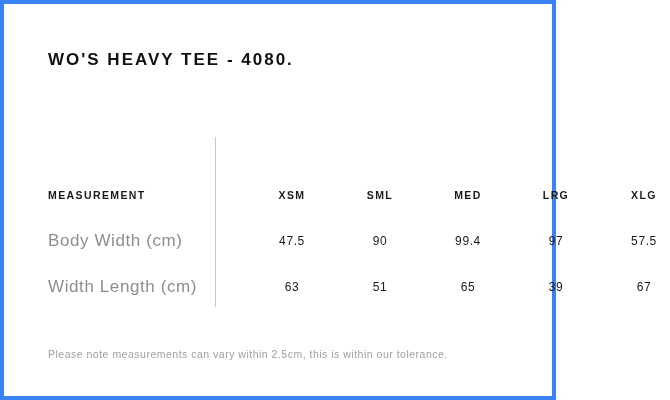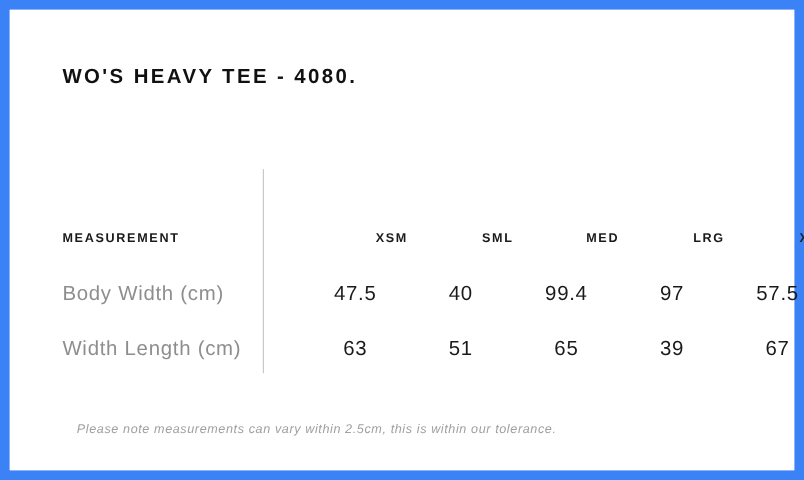--- a/index.html
+++ b/index.html
@@ -8,24 +8,24 @@
     background: #ffffff;
   }
   body {
     width: 670px;
     height: 400px;
     font-family: "Liberation Sans", sans-serif;
     overflow: hidden;
   }
   .page {
     position: relative;
-    width: 670px;
+    width: 556px;
     height: 400px;
     box-sizing: border-box;
-    border: 8px solid #3b82f6;
+    border: 4px solid #3b82f6;
     background: #ffffff;
   }
   .inner {
     position: absolute;
     left: 44px;
     top: 0;
     right: 28px;
     bottom: 0;
   }
   .title {
@@ -68,52 +68,51 @@
     text-align: left;
     font-size: 10.5px;
     font-weight: bold;
     letter-spacing: 1.4px;
     color: #1a1a1a;
     height: 46px;
     vertical-align: middle;
     width: 200px;
   }
   th.head-size {
-    text-align: right;
+    text-align: center;
     font-size: 10.5px;
     font-weight: bold;
     letter-spacing: 1.4px;
     color: #1a1a1a;
     height: 46px;
     vertical-align: middle;
     width: 88px;
   }
   td.row-label {
     text-align: left;
     font-size: 17px;
     letter-spacing: 0.6px;
     color: #8e8e8e;
     height: 46px;
     vertical-align: middle;
   }
   td.row-value {
     text-align: center;
-    font-size: 17px;
+    font-size: 12px;
     letter-spacing: 0.6px;
     color: #1a1a1a;
     height: 46px;
     vertical-align: middle;
   }
 
   .note {
     position: absolute;
     top: 344px;
-    left: 12px;
+    left: 0;
     font-size: 10.5px;
-    font-style: italic;
     letter-spacing: 0.5px;
     color: #a0a0a0;
     white-space: nowrap;
   }
 </style>
 </head>
 <body>
 
 <div class="page">
   <div class="inner">
@@ -131,21 +130,21 @@
             <th class="head-size">SML</th>
             <th class="head-size">MED</th>
             <th class="head-size">LRG</th>
             <th class="head-size">XLG</th>
           </tr>
         </thead>
         <tbody>
           <tr>
             <td class="row-label">Body Width (cm)</td>
             <td class="row-value">47.5</td>
-            <td class="row-value">40</td>
+            <td class="row-value">90</td>
             <td class="row-value">99.4</td>
             <td class="row-value">97</td>
             <td class="row-value">57.5</td>
           </tr>
           <tr>
             <td class="row-label">Width Length (cm)</td>
             <td class="row-value">63</td>
             <td class="row-value">51</td>
             <td class="row-value">65</td>
             <td class="row-value">39</td>

